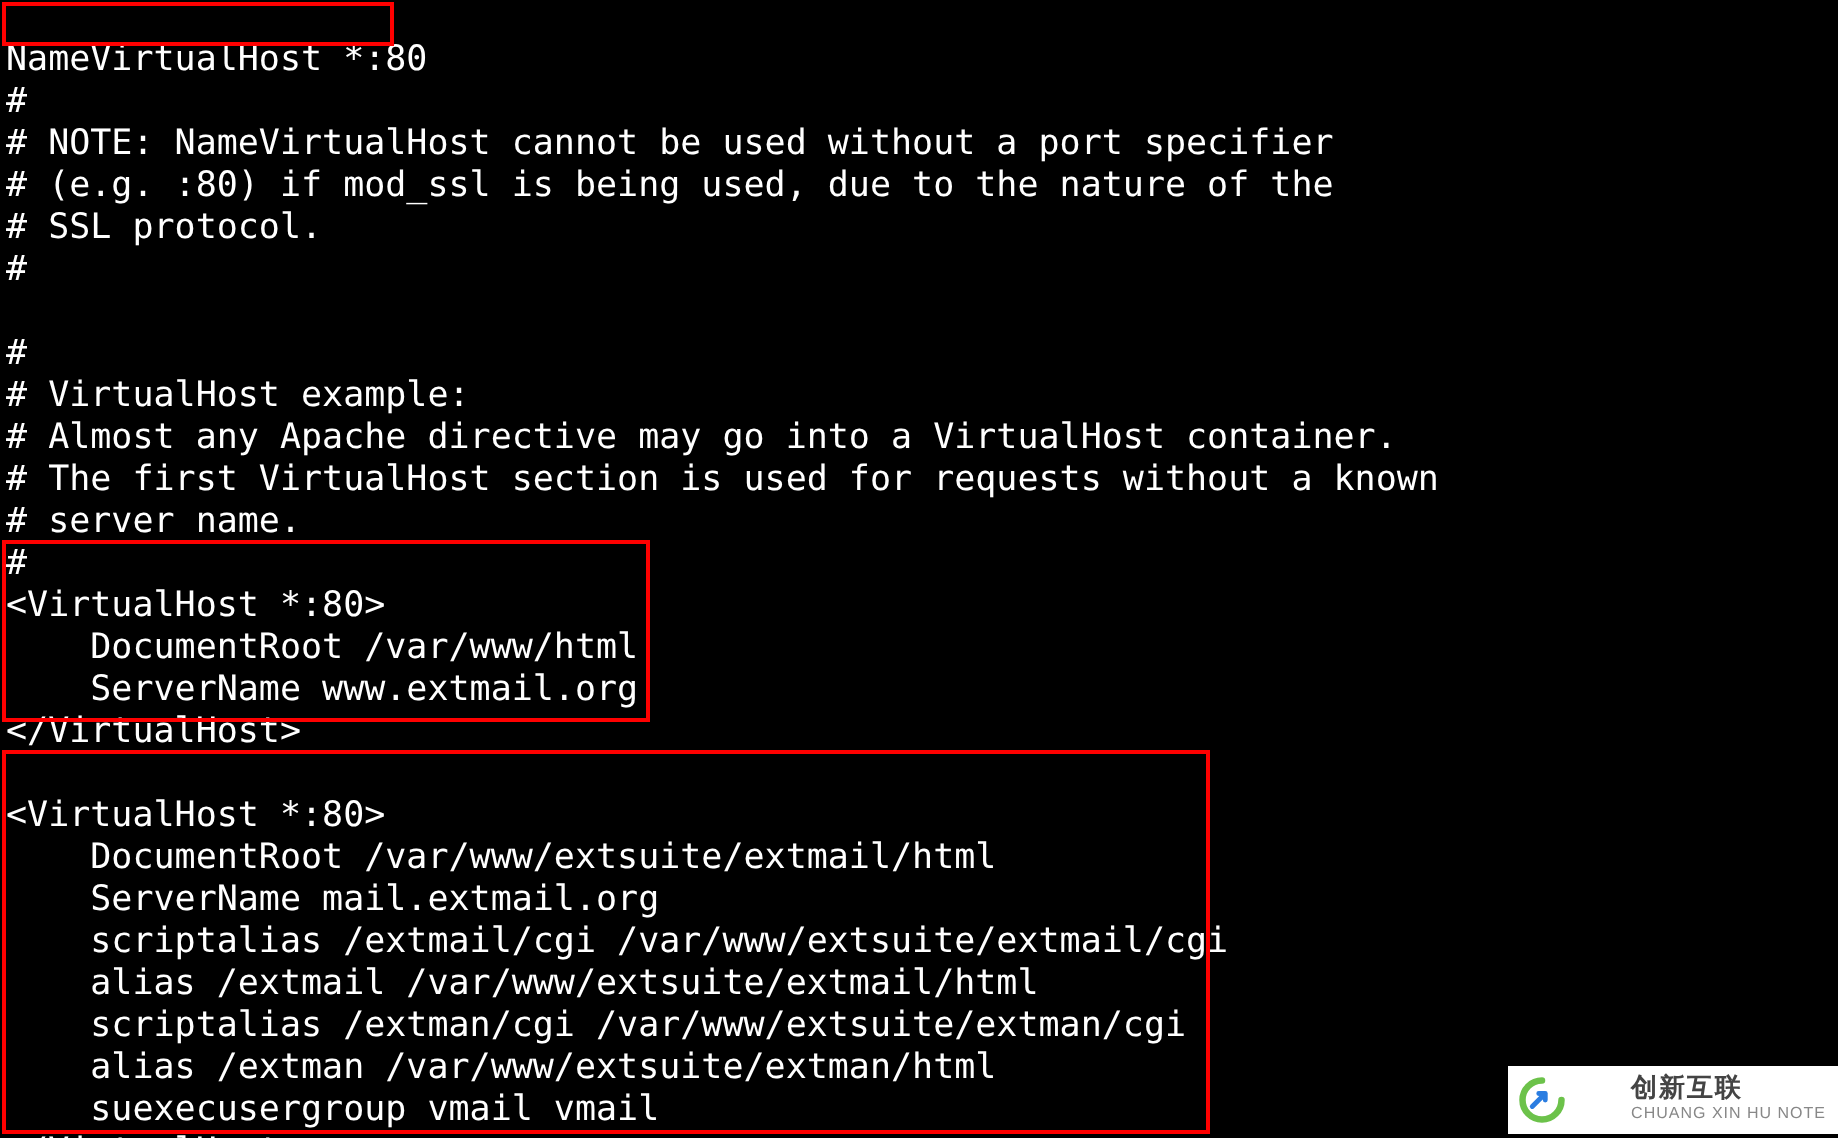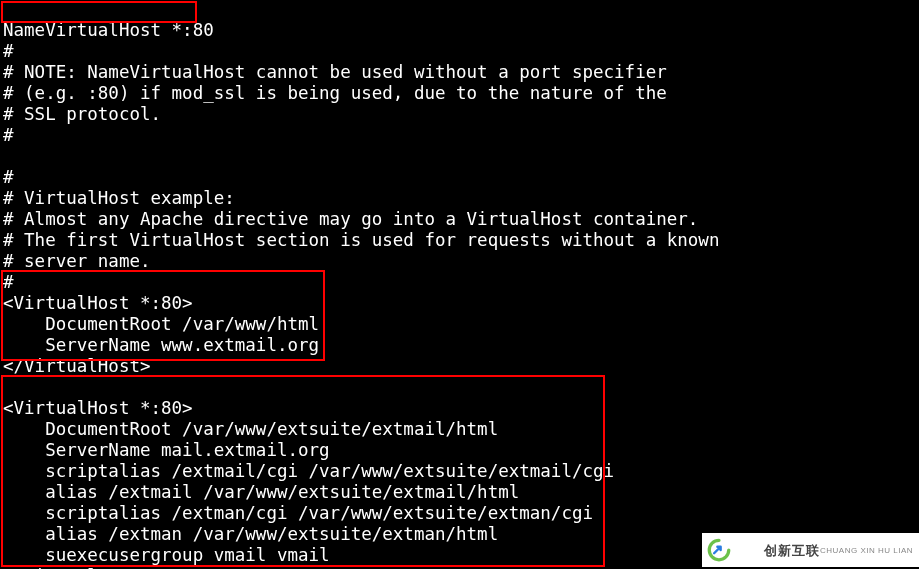--- a/index.html
+++ b/index.html
@@ -41,21 +41,21 @@
     padding: 4px 6px 4px 4px;
     display: flex;
     align-items: center;
     gap: 4px;
   }
   .wm-logo {
     width: 26px;
     height: 26px;
     display: inline-block;
   }
-  .wm-txt { display:flex; line-height:13px; font-size:11px;margin-left:28px; }
+  .wm-txt { display:flex; flex-direction:column; line-height:13px; font-size:11px;margin-left:28px; }
   .wm-txt .cn { font-weight:bold; font-size:13px; letter-spacing:1px; color:#444; }
   .wm-txt .py { font-size:8px; letter-spacing:0.5px; color:#888; }
 </style>
 </head>
 <body>
 
 <pre class="terminal">NameVirtualHost *:80
 #
 # NOTE: NameVirtualHost cannot be used without a port specifier
 # (e.g. :80) if mod_ssl is being used, due to the nature of the
@@ -90,15 +90,15 @@
 <div class="watermark">
   <span class="wm-logo">
     <svg viewBox="0 0 32 32" width="26" height="26">
       <rect x="0" y="0" width="32" height="32" fill="#fff"></rect>
       <path d="M16 4 A12 12 0 1 0 28 16" stroke="#6cc24a" stroke-width="4" fill="none" stroke-linecap="round"></path>
       <path d="M10 20 L18 12 M18 12 L14 12 M18 12 L18 16" stroke="#2a7de1" stroke-width="3" fill="none" stroke-linecap="round"></path>
     </svg>
   </span>
   <span class="wm-txt">
     <span class="cn">创新互联</span>
-    <span class="py">CHUANG XIN HU LIAN</span>
+    <span class="py">CHUANG XIN HU NOTE</span>
   </span>
 </div>
 
 </body></html>

